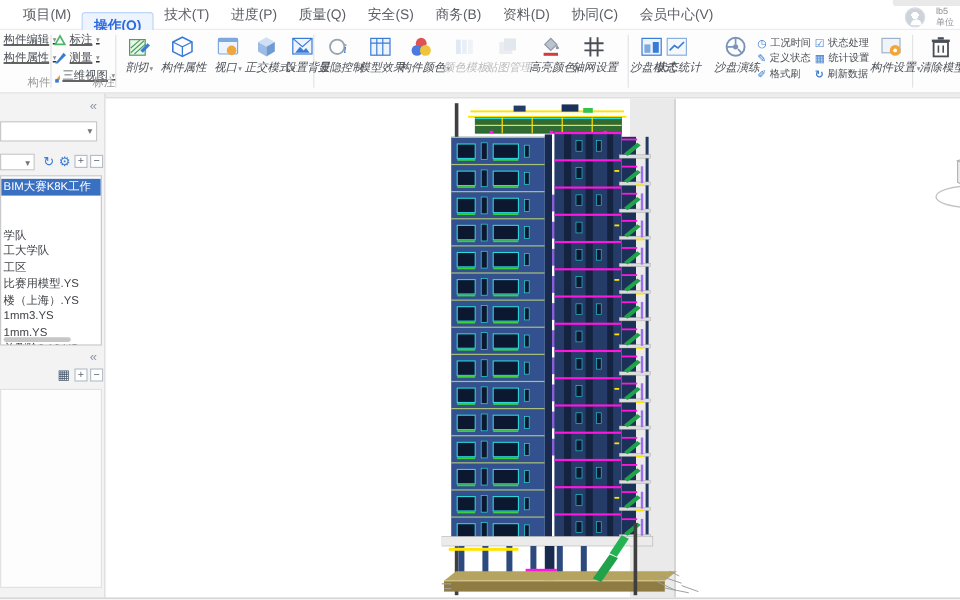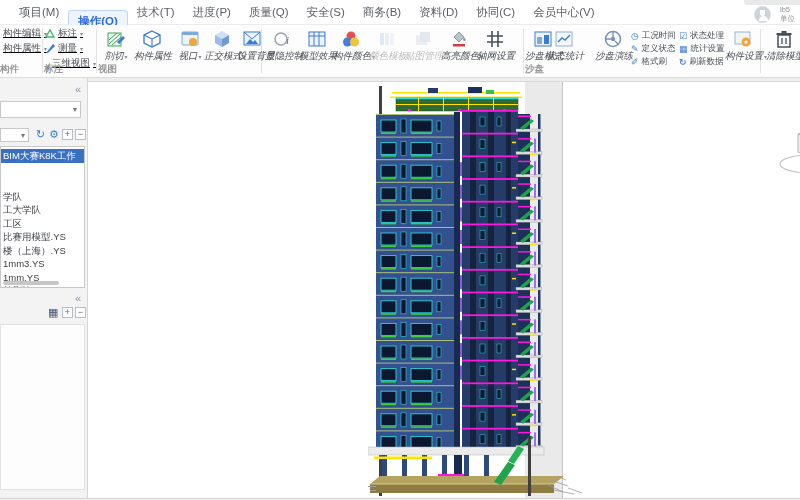--- a/index.html
+++ b/index.html
@@ -16,21 +16,21 @@
   #user-block { position:absolute; right:0; top:4px; width:46px; height:20px; overflow:hidden; display:flex; align-items:center; gap:9px; }
   #avatar { width:17px; height:17px; border-radius:50%; background:radial-gradient(circle at 50% 38%, #ffffff 0 3px, #ccd3da 3px 100%); border:1px solid #d7dce2; flex:none; position:relative; }
   #avatar:after { content:""; position:absolute; left:4px; bottom:1px; width:9px; height:5px; border-radius:5px 5px 0 0; background:#ffffff; }
   .utxt { font-size:7.5px; color:#8a8f96; line-height:9px; white-space:nowrap; }
 
   
   #ribbon { position:absolute; left:0; top:25px; width:800px; height:53px; background:#fdfdfd;
             border-bottom:1px solid #dcdcdc; overflow:hidden; }
   .rsep { position:absolute; top:4px; height:44px; width:1px; background:#e3e3e3; }
   .rgroup { position:absolute; top:0; height:53px; }
-  .rcap { position:absolute; bottom:2px; left:0; right:0; text-align:left; font-size:9.5px; color:#9a9a9a;font-weight:bold; }
+  .rcap { position:absolute; bottom:2px; left:12px; right:0; text-align:right; font-size:9.5px; color:#9a9a9a; }
   .rrow { display:flex; align-items:center; gap:2px; height:13px; margin:2px 0 0 1px; cursor:default;text-decoration:underline; }
   .rrow span { font-size:9.5px; color:#4a4e55; white-space:nowrap; }
   .rbig { position:absolute; top:3px; width:36px; text-align:center; cursor:default; }
   .rbig svg { display:block; margin:1px auto 0; }
   .rlb { font-size:9.5px; color:#4a4e55; white-space:nowrap; display:block; margin-top:1px; }
   .car { font-style:normal; font-weight:normal; font-size:6px; color:#8a8f96; margin-left:1px; }
   .dis .rlb, .dis span { color:#bcbcbc; }
   .dis svg { opacity:.45; }
   .scol { position:absolute; top:4px; }
   .srow { display:flex; align-items:center; gap:3px; height:13px; cursor:default; }
@@ -172,21 +172,20 @@
       <span class="rlb"><i>正交模式</i><b class="car">▾</b></span>
     </div>
     <div class="rbig" style="left:139px;width:30px">
       <svg width="20" height="20">
         <rect x="2" y="3" width="16" height="13" fill="#eef4fd" stroke="#3a7bd5"></rect>
         <path d="M2,3 L10,10 L18,3" fill="none" stroke="#3a7bd5"></path>
         <path d="M4,15 L8,10 L11,13 L13,11 L16,15 Z" fill="#3a7bd5"></path>
       </svg>
       <span class="rlb"><i>设置背景</i></span>
     </div>
-    <div class="rcap">视图</div>
   </div>
 
   <div class="rgroup" style="left:263px;width:258px">
     <div class="rbig" style="left:2px">
       <svg width="20" height="20">
         <circle cx="8" cy="10" r="6" fill="none" stroke="#9aa4ad" stroke-width="1.5"></circle>
         <text x="13" y="15" font-size="11" font-style="italic" fill="#3a7bd5" font-family="Liberation Serif,serif">i</text>
       </svg>
       <span class="rlb"><i>显隐控制</i></span>
     </div>
@@ -289,21 +288,20 @@
       </div>
     </div>
     <div class="rbig" style="left:200px">
       <svg width="20" height="20">
         <rect x="2" y="3" width="15" height="12" fill="#f0f3f7" stroke="#9fb3c8"></rect>
         <circle cx="13" cy="13" r="4.5" fill="#f0a63a"></circle>
           <circle cx="13" cy="13" r="1.6" fill="#fff"></circle>
       </svg>
       <span class="rlb"><i>构件设置</i><b class="car">▾</b></span>
     </div>
-    <div class="rcap">沙盘</div>
   </div>
 
   <div class="rgroup" style="left:766px;width:44px">
     <div class="rbig" style="left:0">
       <svg width="20" height="20">
         <rect x="4" y="6" width="12" height="12" fill="none" stroke="#4a4e55" stroke-width="1.5"></rect>
         <rect x="2.5" y="4" width="15" height="2" fill="#4a4e55"></rect>
           <rect x="7.5" y="2" width="5" height="2" fill="#4a4e55"></rect>
         <path d="M8,9 L8,15 M12,9 L12,15" stroke="#4a4e55" stroke-width="1.3"></path>
       </svg>

